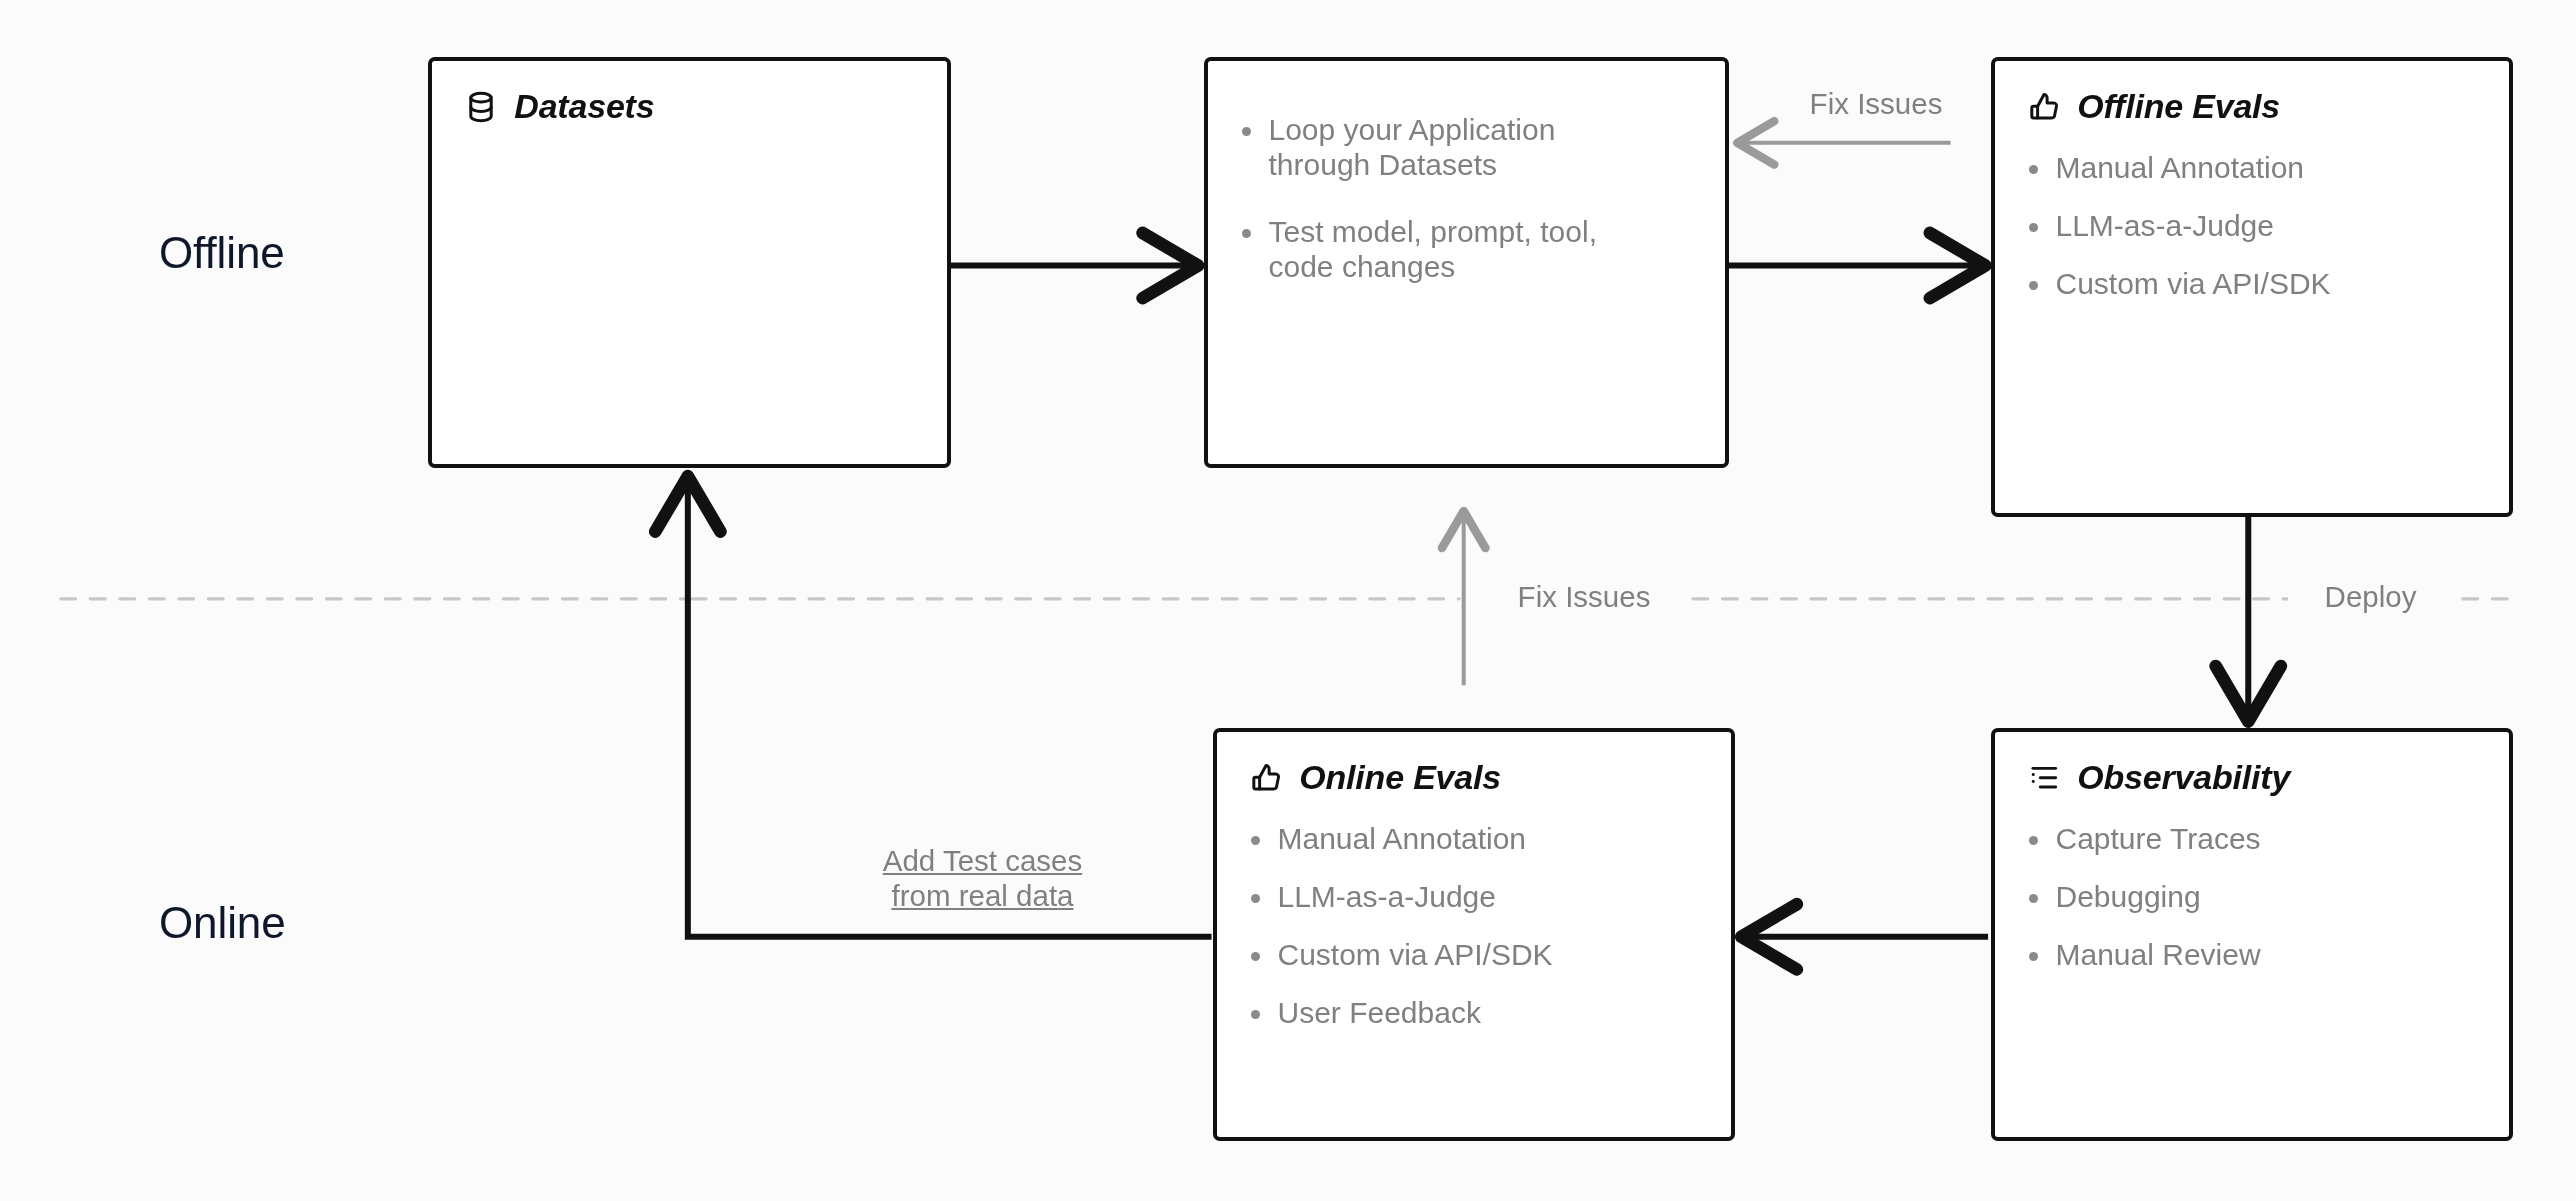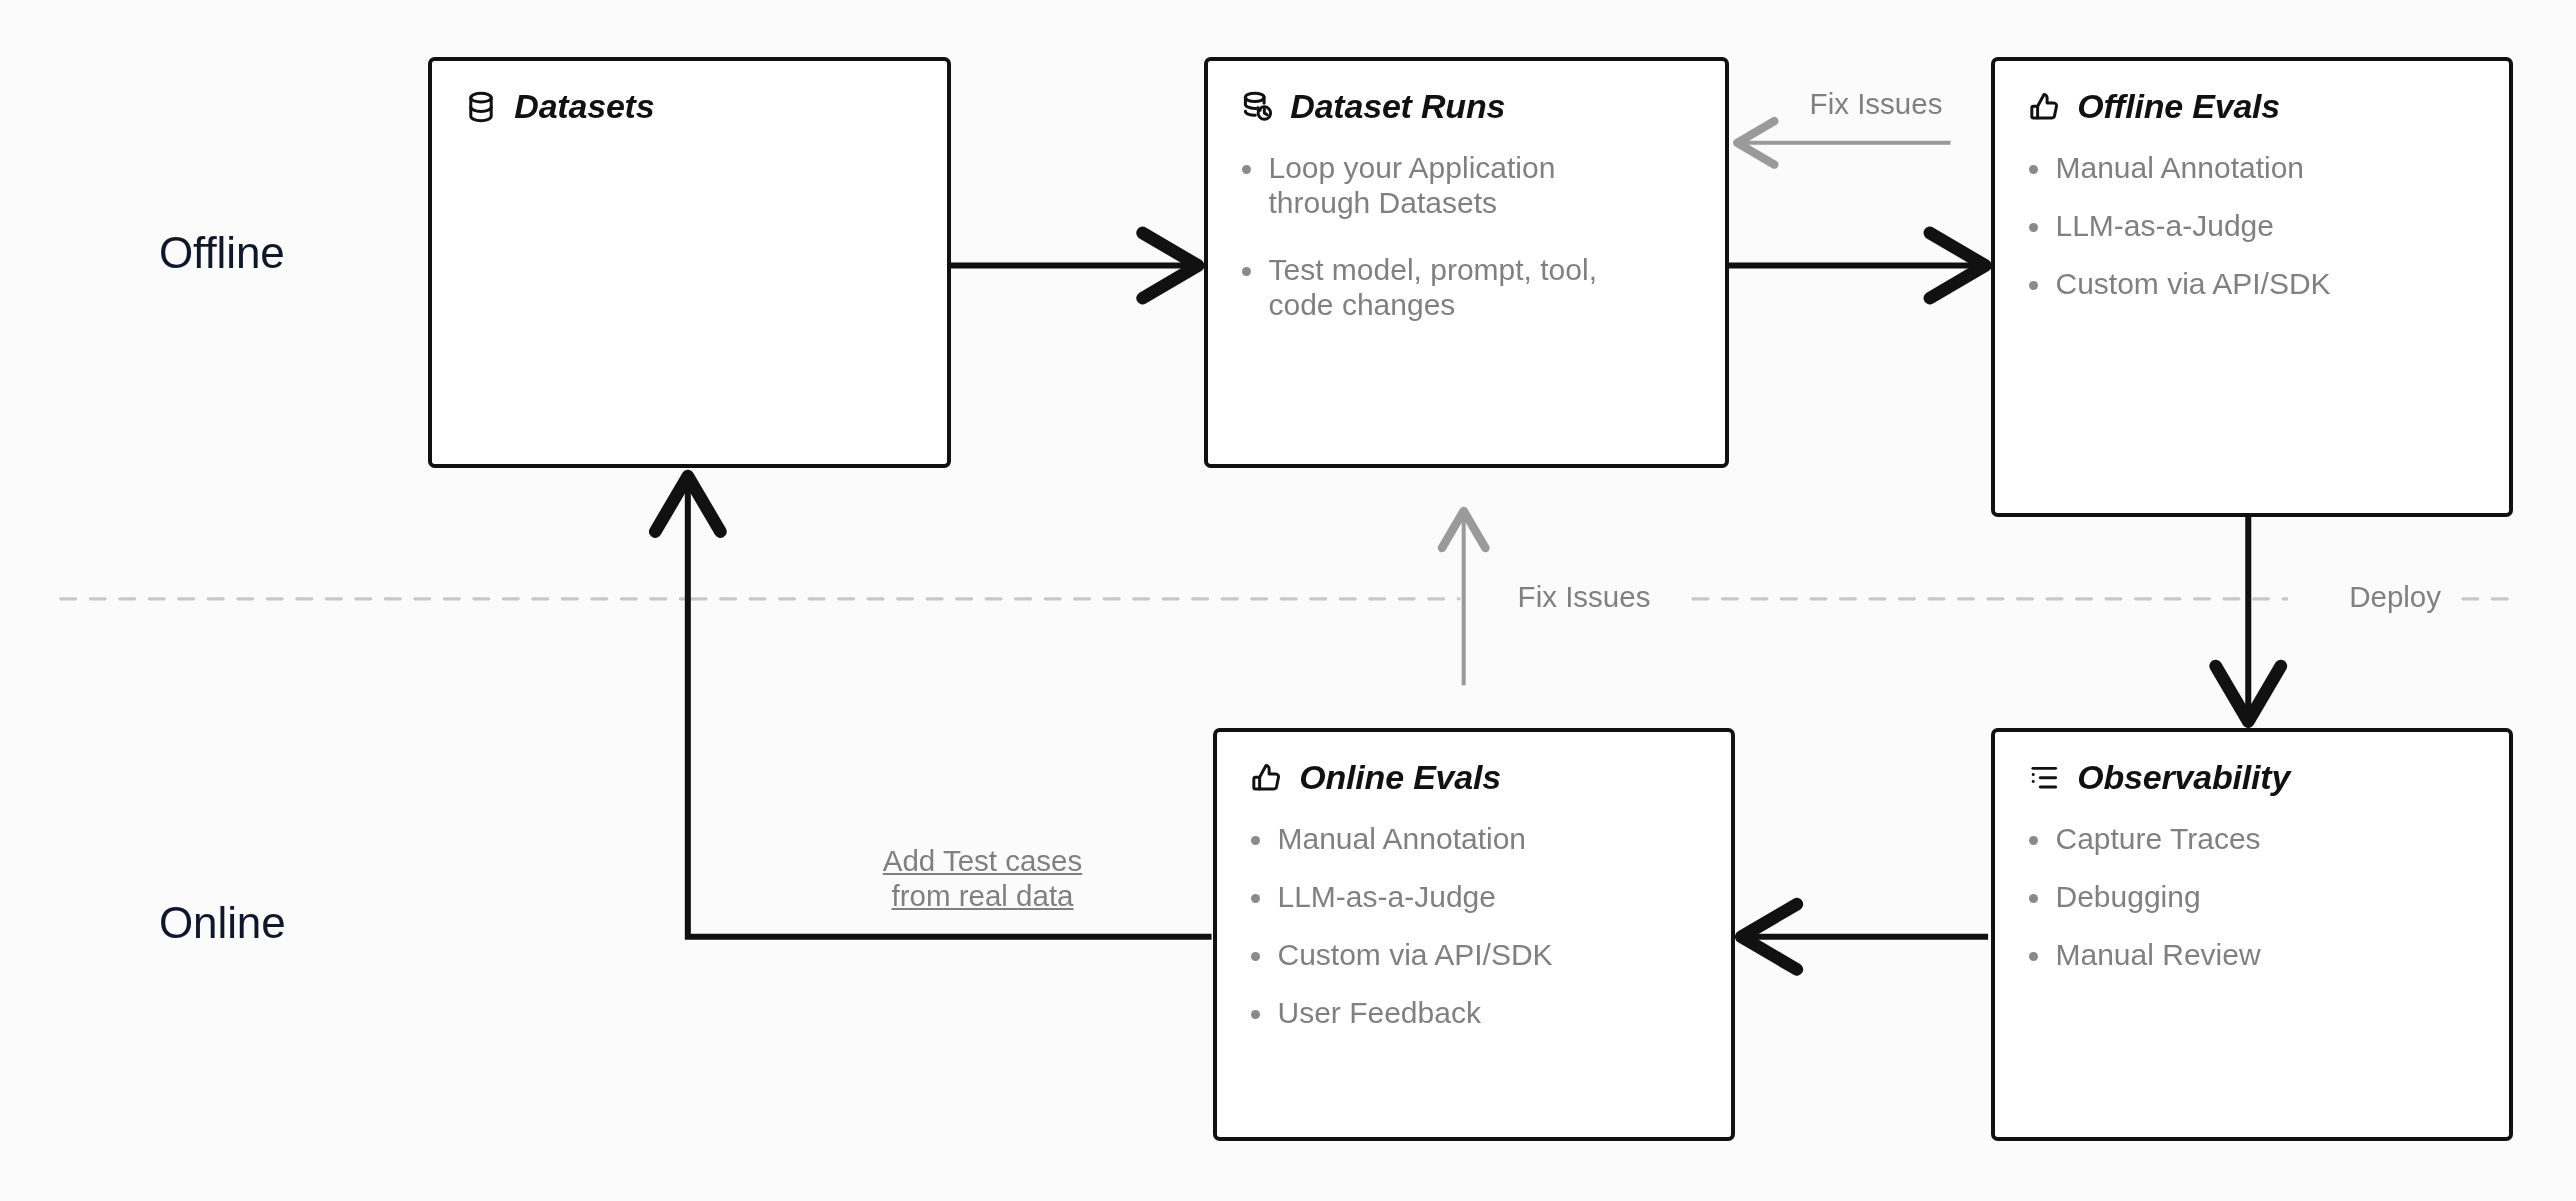--- a/index.html
+++ b/index.html
@@ -124,54 +124,39 @@
     <path d="M1806,1397 L1025,1397 L1025,710" fill="none" stroke="#111111" stroke-width="9" stroke-linejoin="miter" marker-end="url(#ah-black)"></path>
   </svg>
 
   <div class="zone-label" style="left:159px; top:228px;">Offline</div>
   <div class="zone-label" style="left:159px; top:898px;">Online</div>
 
   <div class="edge-label" style="left:1782px; top:87px; width:188px;">Fix Issues</div>
 
   <div class="edge-label mid" style="left:1486px; top:580px; width:172px;">Fix Issues</div>
 
-  <div class="edge-label mid" style="left:2288px; top:580px; width:141px;text-align:right;">Deploy</div>
+  <div class="edge-label mid" style="left:2288px; top:580px; width:141px;">Deploy</div>
 
   <div class="edge-label" style="left:771px; top:844px; width:423px;text-decoration:underline;">Add Test cases
 from real data</div>
 
   <div class="card" style="left:428px; top:57px; width:523px; height:411px;">
     <div class="card-head">
       <span class="card-icon">
         <svg width="34" height="34" viewBox="0 0 24 24" fill="none" stroke="currentColor" stroke-width="2.1" stroke-linecap="round" stroke-linejoin="round">
           <ellipse cx="12" cy="5.4" rx="7.2" ry="3.1"></ellipse>
           <path d="M4.8 5.4v13.2c0 1.7 3.2 3.1 7.2 3.1s7.2-1.4 7.2-3.1V5.4"></path>
           <path d="M4.8 12c0 1.7 3.2 3.1 7.2 3.1s7.2-1.4 7.2-3.1"></path>
         </svg>
       </span>
       <span class="card-title">Datasets</span>
     </div>
   </div>
 
   <div class="card" style="left:1204px; top:57px; width:525px; height:411px;">
-    <div class="card-head">
-      <span class="card-icon">
-        <svg width="34" height="34" viewBox="0 0 24 24" fill="none" stroke="currentColor" stroke-width="2.1" stroke-linecap="round" stroke-linejoin="round">
-          <ellipse cx="10.4" cy="5.2" rx="6.6" ry="2.9"></ellipse>
-          <path d="M3.8 5.2v4.9"></path>
-          <path d="M17 5.2v4.1"></path>
-          <path d="M3.8 10.1c0 1.6 3 2.9 6.6 2.9h.7"></path>
-          <path d="M3.8 15c0 1.6 3 2.9 6.6 2.9h.4"></path>
-          <circle cx="17.2" cy="16.3" r="4.4"></circle>
-          <path d="M17.2 13.6v2.7l1.9 1.1"></path>
-          <path d="M14.3 14.3h-1.6v-1.7"></path>
-        </svg>
-      </span>
-      <span class="card-title">Dataset Runs</span>
-    </div>
     <ul class="bullets">
       <li style="white-space:pre-line;">Loop your Application
 through Datasets</li>
       <li style="white-space:pre-line;margin-top:32px;">Test model, prompt, tool,
 code changes</li>
     </ul>
   </div>
 
   <div class="card" style="left:1991px; top:57px; width:522px; height:460px;">
     <div class="card-head">

